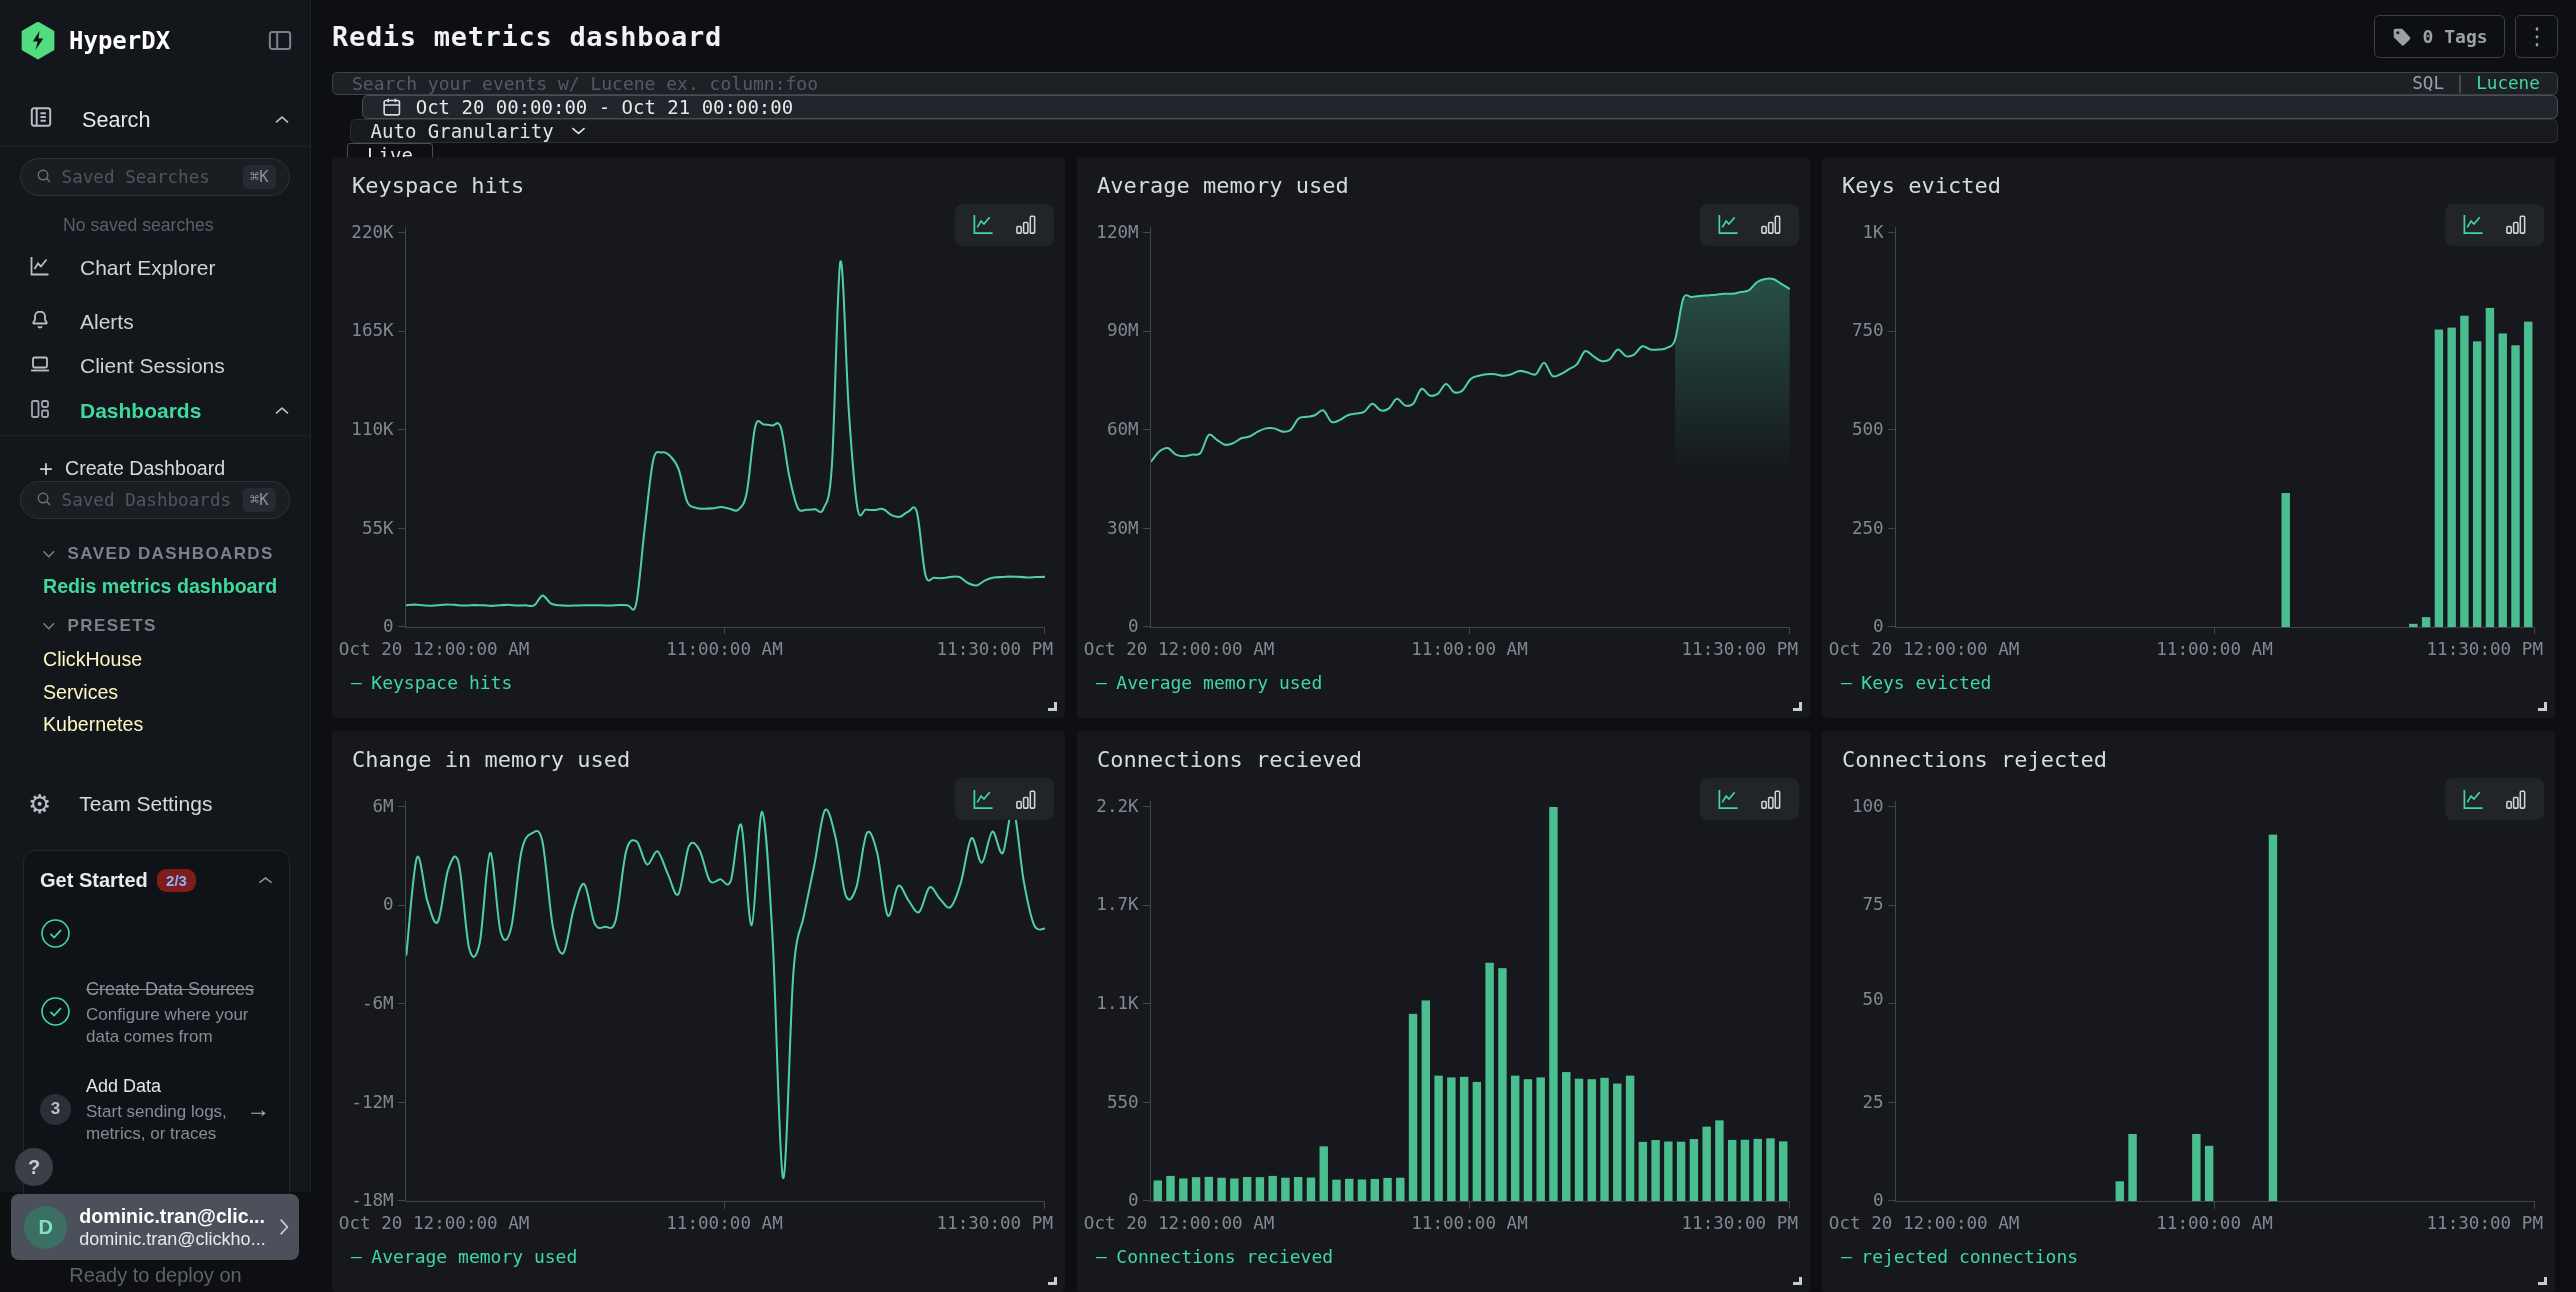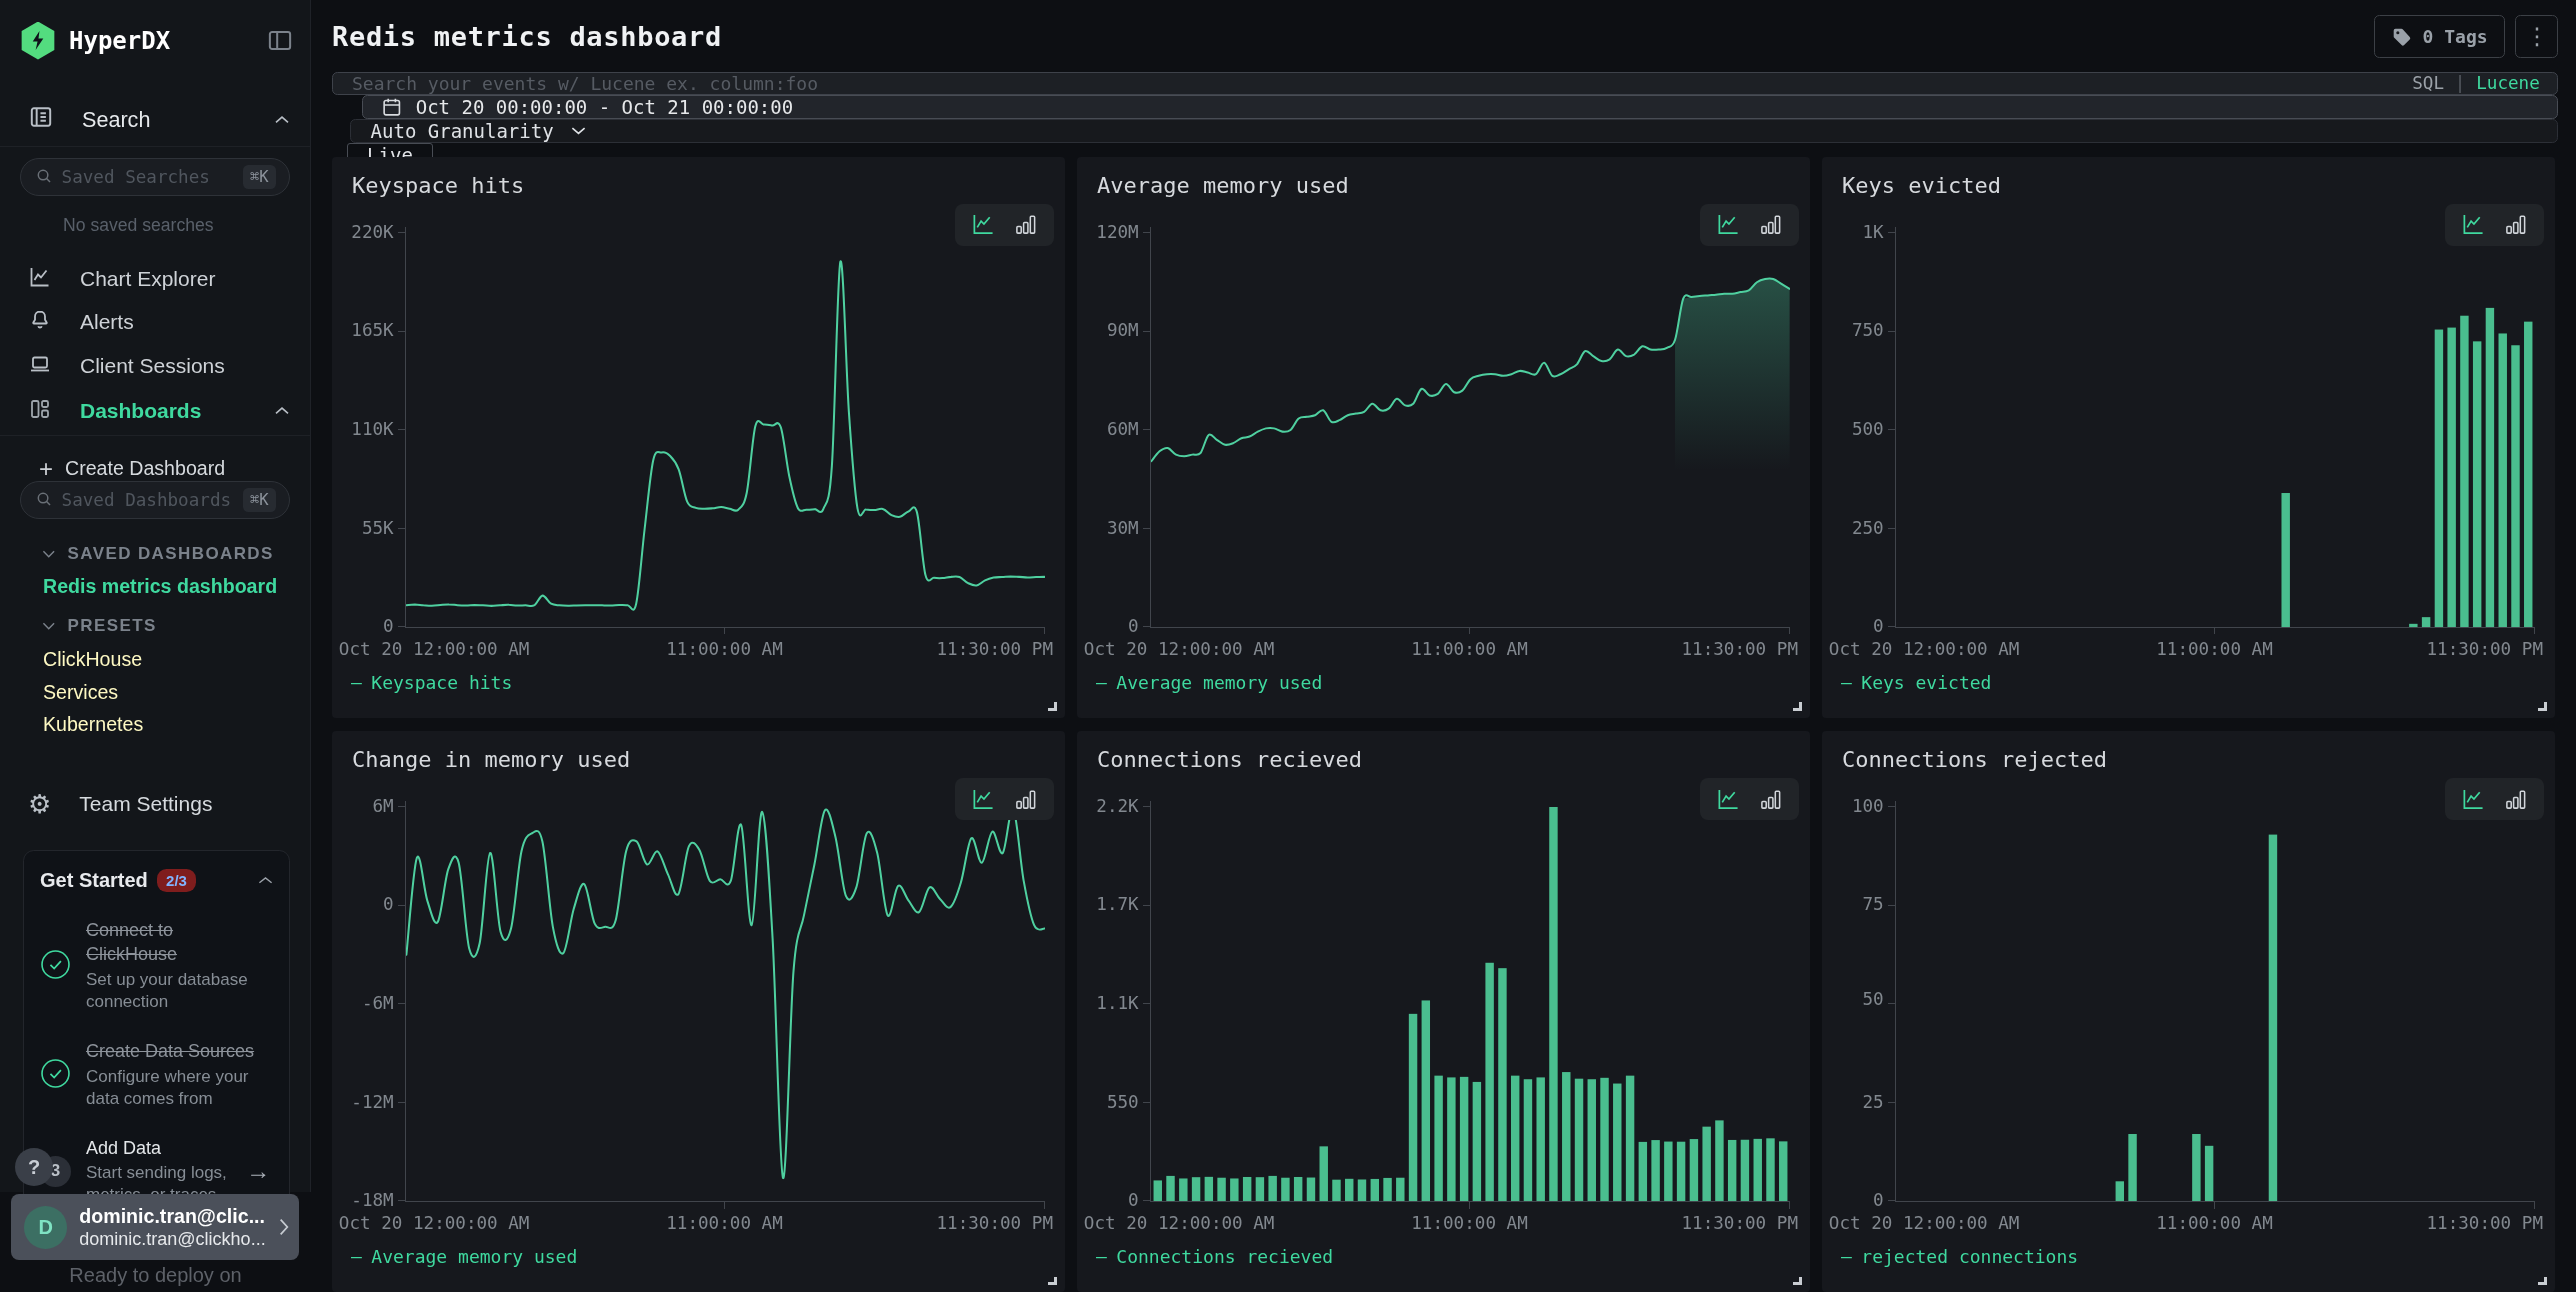--- a/index.html
+++ b/index.html
@@ -135,21 +135,21 @@
   <div class="pill" style="top:158px">
     <span><svg width="17.6" height="17.6" viewBox="0 0 24 24" fill="none" stroke="#6a7077" stroke-width="2">
           <circle cx="11" cy="11" r="6.5"></circle>
           <path d="M15.8 15.8L20.5 20.5"></path>
         </svg></span>
     <input placeholder="Saved Searches" style="">
     <span class="kbd">⌘K</span>
   </div>
   <div class="muted-note">No saved searches</div>
 
-  <div class="sb-row" style="top:260px">
+  <div class="sb-row" style="top:249px">
     <span><svg width="24" height="24" viewBox="0 0 24 24" fill="none" stroke="#b9bfc6" stroke-width="1.8">
           <path d="M3.5 3v17.5h17"></path>
           <polyline points="6.5,15 10,9.5 13,12.5 18.5,5.5"></polyline>
         </svg></span>
     <span>Chart Explorer</span>
   </div>
   <div class="sb-row" style="top:303px">
     <span><svg width="24" height="24" viewBox="0 0 24 24" fill="none" stroke="#b9bfc6" stroke-width="1.8">
           <path d="M12 3.5c-2.8 0-5 2.2-5 5v3.2l-1.7 2.8c-.3.5.1 1 .6 1h12.2c.5 0 .9-.5.6-1L17 11.7V8.5c0-2.8-2.2-5-5-5z"></path>
           <path d="M10.2 18.2a1.9 1.9 0 0 0 3.6 0"></path>
@@ -223,24 +223,20 @@
           <svg width="15" height="8.8" viewBox="0 0 22 13">
             <polyline points="2,10 11,3 20,10" fill="none" stroke="#9aa0a8" stroke-width="2.2"></polyline>
           </svg>
         </span>
     </div>
     <div class="gs-step">
       <span class="gs-icon"><svg width="31" height="31" viewBox="0 0 46 46" fill="none">
             <circle cx="23" cy="23" r="20" stroke="#3fd99f" stroke-width="2.4"></circle>
             <polyline points="15.5,23.5 21,29 31,18" stroke="#3fd99f" stroke-width="2.6" fill="none"></polyline>
           </svg></span>
-      <div class="gs-text">
-        <div class="gs-st done">Connect to ClickHouse</div>
-        <div class="gs-sd">Set up your database connection</div>
-      </div>
     </div>
     <div class="gs-step">
       <span class="gs-icon"><svg width="31" height="31" viewBox="0 0 46 46" fill="none">
             <circle cx="23" cy="23" r="20" stroke="#3fd99f" stroke-width="2.4"></circle>
             <polyline points="15.5,23.5 21,29 31,18" stroke="#3fd99f" stroke-width="2.6" fill="none"></polyline>
           </svg></span>
       <div class="gs-text">
         <div class="gs-st done">Create Data Sources</div>
         <div class="gs-sd">Configure where your data comes from</div>
       </div>

